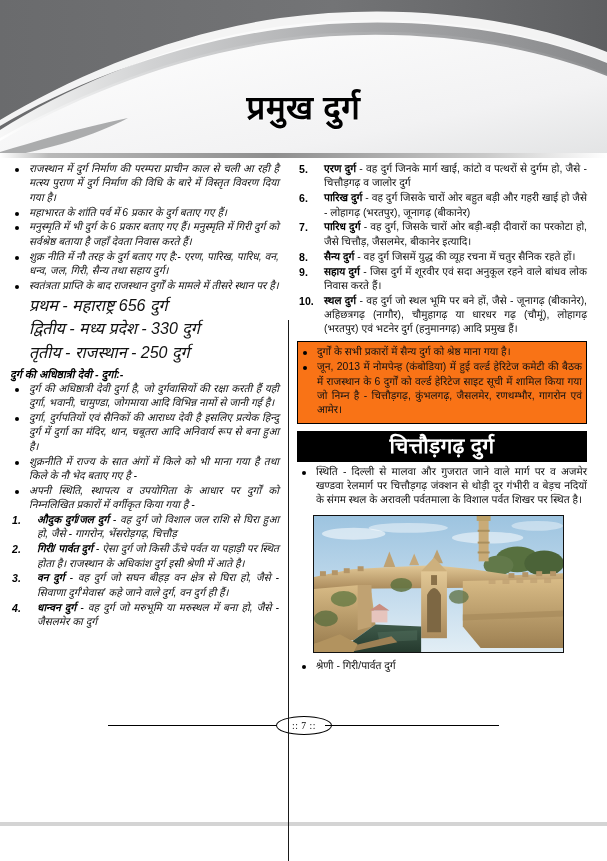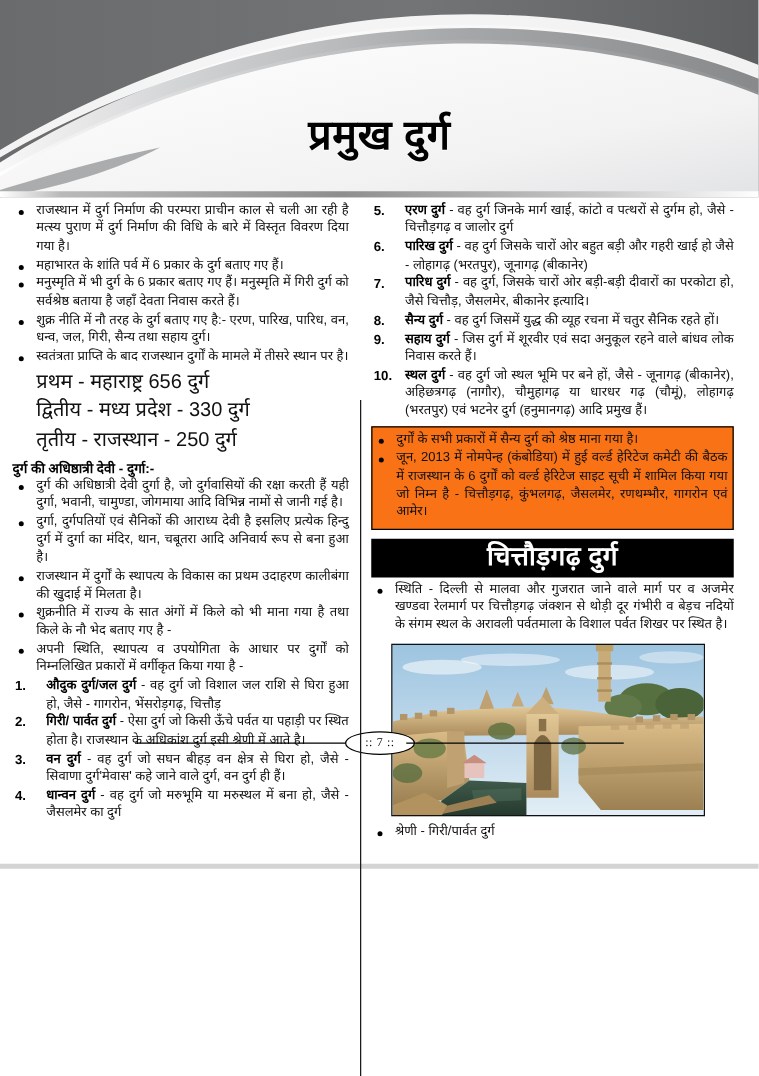--- a/index.html
+++ b/index.html
@@ -9,21 +9,21 @@
     width: 607px;
     height: 861px;
     background: #ffffff;
     font-family: "Liberation Serif", "DejaVu Serif", serif;
     overflow: hidden;
   }
 
   #page {
     position: relative;
     width: 607px;
-    height: 695px;
+    height: 826px;
     background: #ffffff;
   }
 
   
   .header-banner {
     position: relative;
     width: 607px;
     height: 158px;
     overflow: hidden;
     background: #ffffff;
@@ -64,21 +64,21 @@
   .content {
     position: relative;
     display: flex;
     width: 607px;
     padding: 4px 10px 0 10px;
     align-items: flex-start;
   }
   .col {
     position: relative;
   }
-  .col-left  { width: 277px; padding-right: 8px; }
+  .col-left  { width: 277px; padding-right: 8px; font-style: italic; }
   .col-right { width: 300px; padding-left: 10px; }
   .col-divider {
     position: absolute;
     left: 288px;
     top: 162px;
     width: 1px;
     height: 610px;
     background: #1a1a1a;
     z-index: 3;
   }
@@ -280,21 +280,20 @@
         <div>प्रथम - महाराष्ट्र 656 दुर्ग</div>
         <div>द्वितीय - मध्य प्रदेश - 330 दुर्ग</div>
         <div>तृतीय - राजस्थान - 250 दुर्ग</div>
       </div>
 
       <div class="sub-heading">दुर्ग की अधिष्ठात्री देवी - दुर्गा:-</div>
 
       <ul class="bullets">
         <li>दुर्ग की अधिष्ठात्री देवी दुर्गा है, जो दुर्गवासियों की रक्षा करती हैं यही दुर्गा, भवानी, चामुण्डा, जोगमाया आदि विभिन्न नामों से जानी गई है।</li>
         <li>दुर्गा, दुर्गपतियों एवं सैनिकों की आराध्य देवी है इसलिए प्रत्येक हिन्दु दुर्ग में दुर्गा का मंदिर, थान, चबूतरा आदि अनिवार्य रूप से बना हुआ है।</li>
-        <li>राजस्थान में दुर्गों के स्थापत्य के विकास का प्रथम उदाहरण कालीबंगा की खुदाई में मिलता है।</li>
         <li>शुक्रनीति में राज्य के सात अंगों में किले को भी माना गया है तथा किले के नौ भेद बताए गए है -</li>
         <li>अपनी स्थिति, स्थापत्य व उपयोगिता के आधार पर दुर्गों को निम्नलिखित प्रकारों में वर्गीकृत किया गया है -</li>
       </ul>
 
       <ol class="numbered">
         <li>
           <span class="num">1.</span><span class="term">औदुक दुर्ग/जल दुर्ग</span><span> - वह दुर्ग जो विशाल जल राशि से घिरा हुआ हो, जैसे - गागरोन, भेंसरोड़गढ़, चित्तौड़</span>
         </li>
         <li>
           <span class="num">2.</span><span class="term">गिरी/ पार्वत दुर्ग</span><span> - ऐसा दुर्ग जो किसी ऊँचे पर्वत या पहाड़ी पर स्थित होता है। राजस्थान के अधिकांश दुर्ग इसी श्रेणी में आते है।</span>

